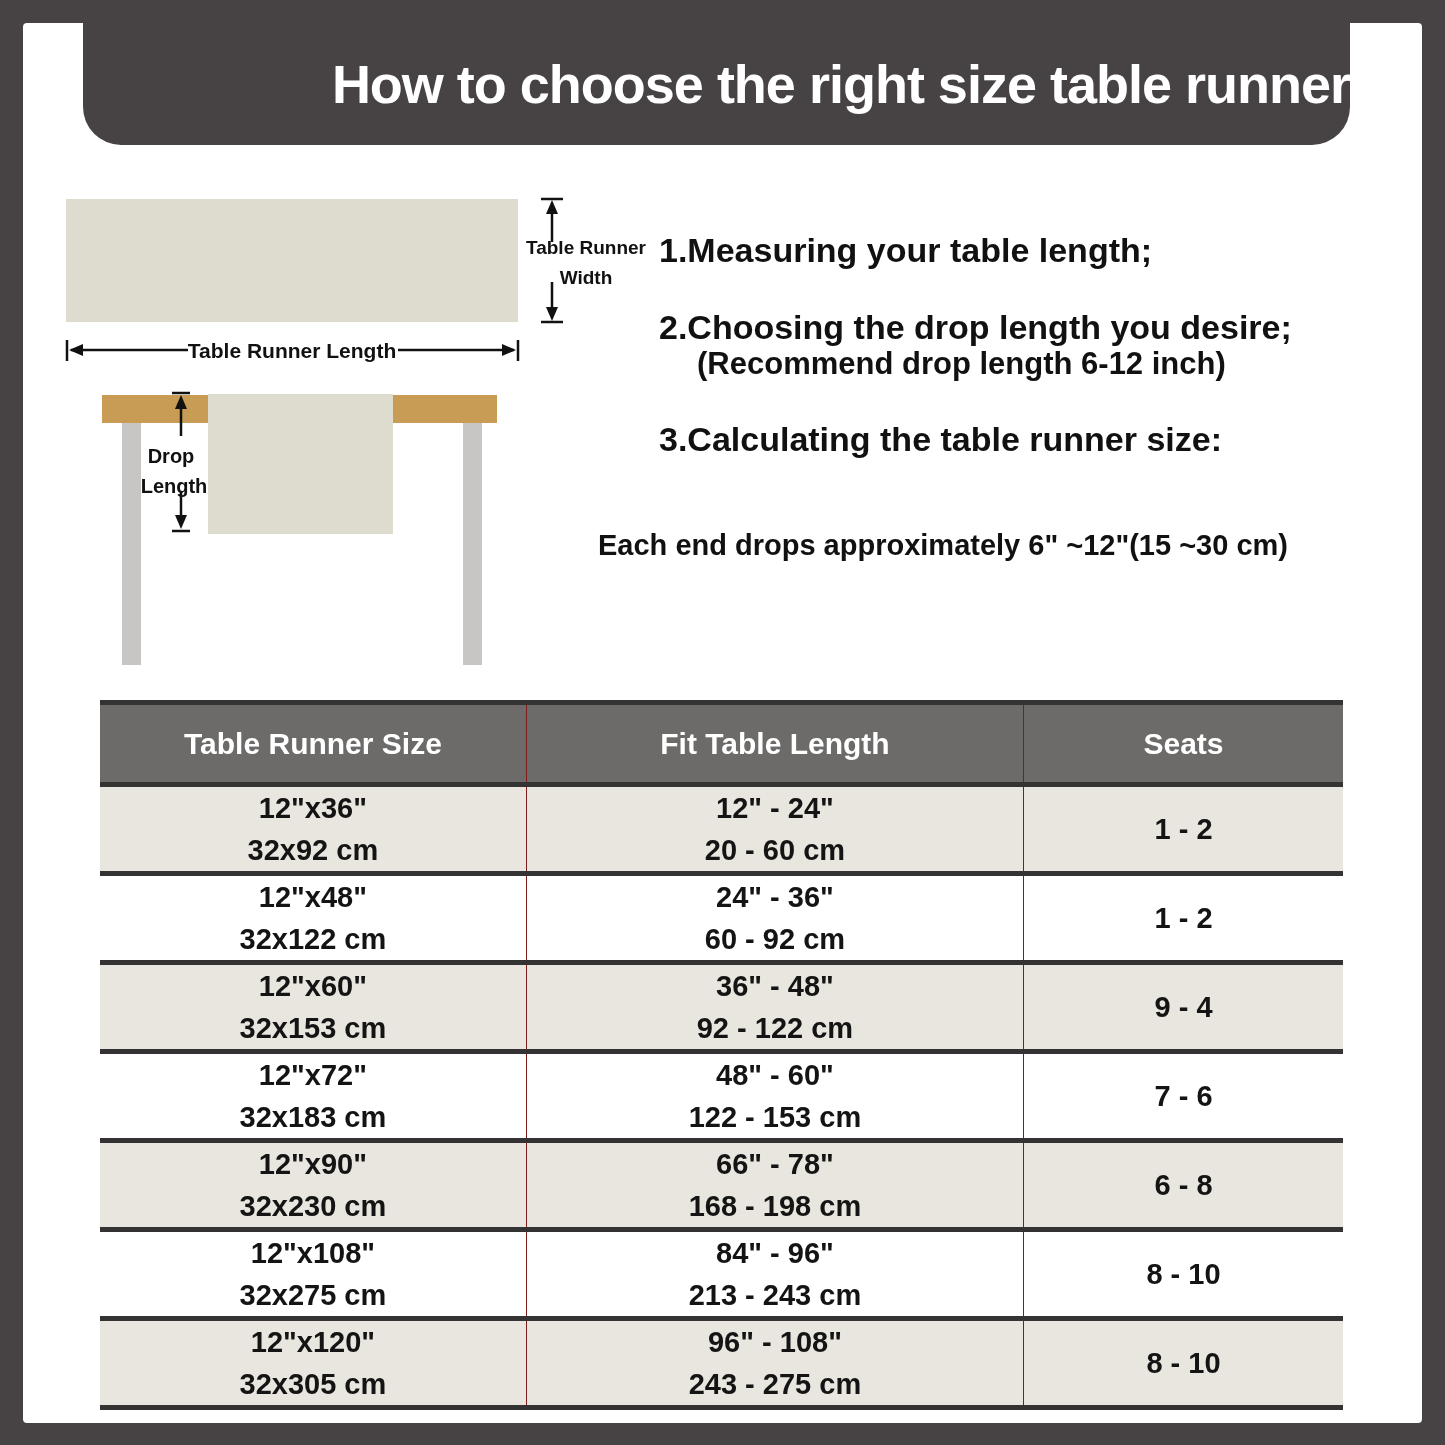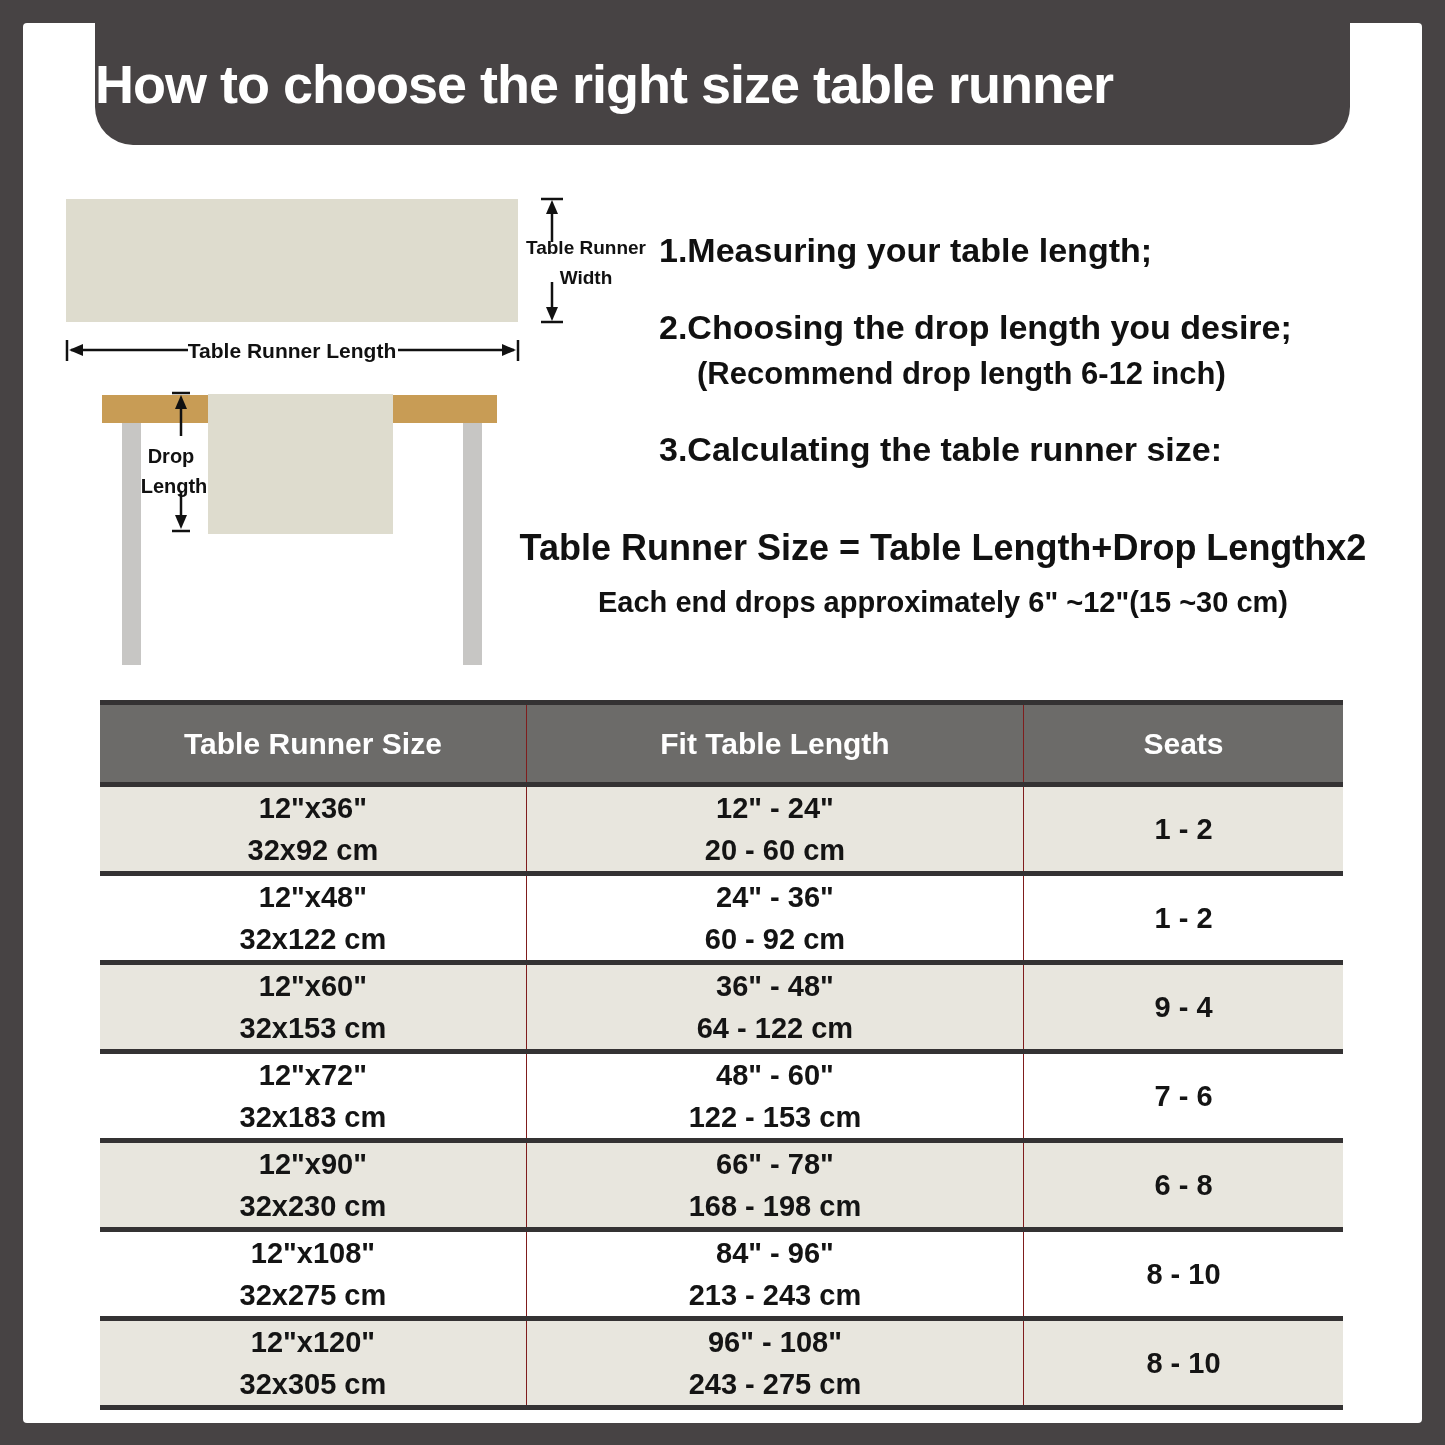--- a/index.html
+++ b/index.html
@@ -10,35 +10,35 @@
     font-family:"Liberation Sans", sans-serif;
     font-weight:bold;
     color:#111;
   }
   .content {
     position:absolute; left:23px; top:23px; right:23px; bottom:22px;
     background:#ffffff; border-radius:4px;
   }
   
   .banner {
-    position:absolute; left:72px; right:72px; top:0; height:122px;
+    position:absolute; left:60px; right:72px; top:0; height:122px;
     background:#474344; border-radius:0 0 38px 38px;
-    display:flex; align-items:center; justify-content:flex-start;
+    display:flex; align-items:center; justify-content:flex-end;
   }
   .banner-title {
     color:#ffffff; font-size:54px; letter-spacing:-1px; white-space:nowrap;
   }
   
   .diagram-svg { position:absolute; left:17px; top:157px; }
   .diagram-svg text { font-family:"Liberation Sans", sans-serif; font-weight:bold; fill:#111; }
   
   .steps { position:absolute; left:636px; top:207px; width:766px; }
   .step { font-size:34px; line-height:40px; white-space:nowrap; }
   .step1 { margin-bottom:37px; }
-  .step2 { margin-bottom:10px; }
+  .step2 { }
   .step-note { font-size:31px; line-height:34px; margin-left:38px; margin-bottom:38px; white-space:nowrap; }
   
   .formula-block { position:absolute; left:445px; top:505px; width:950px; text-align:center; }
   .formula { font-size:36px; line-height:40px; white-space:nowrap; margin-bottom:17px; }
   .formula-note { font-size:29px; line-height:34px; white-space:nowrap; }
   
   .size-table-wrap { position:absolute; left:77px; top:677px; width:1243px; }
   table.size-table {
     width:100%; border-collapse:collapse; table-layout:fixed;
   }
@@ -108,21 +108,20 @@
   </svg>
 
   <div class="steps">
     <div class="step step1">1.Measuring your table length;</div>
     <div class="step step2">2.Choosing the drop length you desire;</div>
     <div class="step-note">(Recommend drop length 6-12 inch)</div>
     <div class="step step3">3.Calculating the table runner size:</div>
   </div>
 
   <div class="formula-block">
-    <div class="formula">Table Runner Size = Table Length+Drop Lengthx2</div>
     <div class="formula-note">Each end drops approximately 6" ~12"(15 ~30 cm)</div>
   </div>
 
   <div class="size-table-wrap">
     <table class="size-table">
       <colgroup>
         <col style="width:34.3%">
         <col style="width:40%">
         <col style="width:25.7%">
       </colgroup>
@@ -156,21 +155,21 @@
             </td>
           <td class="col-div">1 - 2</td>
         </tr>
         <tr class="beige">
           <td>
               <div class="cell-line">12"x60"</div>
               <div class="cell-line">32x153 cm</div>
             </td>
           <td class="col-div">
               <div class="cell-line">36" - 48"</div>
-              <div class="cell-line">64 - 122 cm</div>
+              <div class="cell-line">92 - 122 cm</div>
             </td>
           <td class="col-div">9 - 4</td>
         </tr>
         <tr class="white">
           <td>
               <div class="cell-line">12"x72"</div>
               <div class="cell-line">32x183 cm</div>
             </td>
           <td class="col-div">
               <div class="cell-line">48" - 60"</div>

